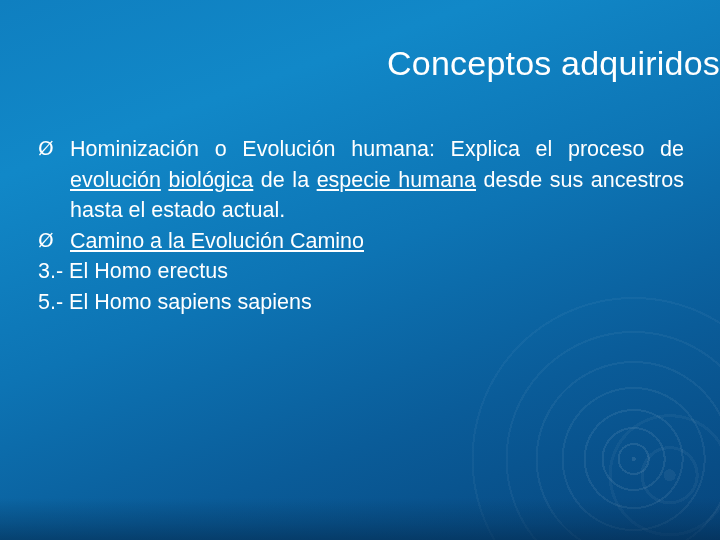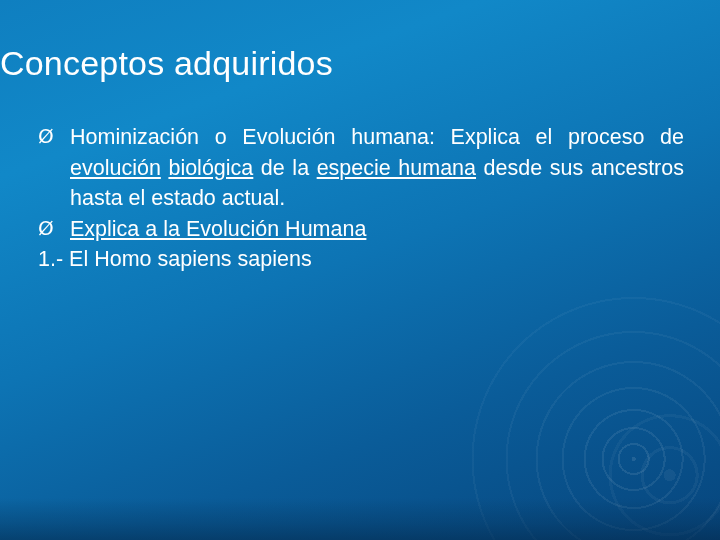--- a/index.html
+++ b/index.html
@@ -28,21 +28,21 @@
     left: 0; right: 0; bottom: 0;
     height: 42px;
     background: linear-gradient(180deg, rgba(4,48,86,0.0) 0%, rgba(4,48,86,0.35) 60%, rgba(3,40,74,0.55) 100%);
     pointer-events: none;
   }
   .title {
     position: absolute;
     left: 0;
     top: 44px;
     width: 720px;
-    text-align: left;
+    text-align: right;
     color: #ffffff;
     font-size: 34px;
     font-weight: 400;
     letter-spacing: 0.2px;
     line-height: 1.15;
   }
   .body {
     position: absolute;
     left: 36px;
     top: 122px;
@@ -66,20 +66,21 @@
     font-size: 20px;
     color: #ffffff;
     font-family: "DejaVu Sans", sans-serif;
   }
   .bullet-row .txt {
     display: block;
   }
   .bullet-row.justify .txt {
     text-align: justify;
     text-align-last: left;
+    margin-top: 12px;
   }
   .u {
     text-decoration: underline;
   }
   .numbered {
     display: block;
     padding-left: 2px;
     text-align: left;
   }
   .num-line {
@@ -95,21 +96,22 @@
 
   <div class="body">
 
     <div class="bullet-row justify">
       <span class="marker">Ø</span>
       <span class="txt"><span>Hominización o Evolución humana: Explica el proceso de </span><span class="u">evolución</span><span> </span><span class="u">biológica</span><span> de la </span><span class="u">especie humana</span><span> desde sus ancestros hasta el estado actual.</span></span>
     </div>
 
     <div class="bullet-row">
       <span class="marker">Ø</span>
-      <span class="txt u">Explica a la Evolución Humana</span>
+      <span class="txt u">Camino a la Evolución Camino</span>
     </div>
 
     <div class="numbered">
-      <div class="num-line">1.- El Homo sapiens sapiens</div>
+      <div class="num-line">3.- El Homo erectus</div>
+      <div class="num-line">5.- El Homo sapiens sapiens</div>
     </div>
 
   </div>
 </div>
 
 </body></html>

